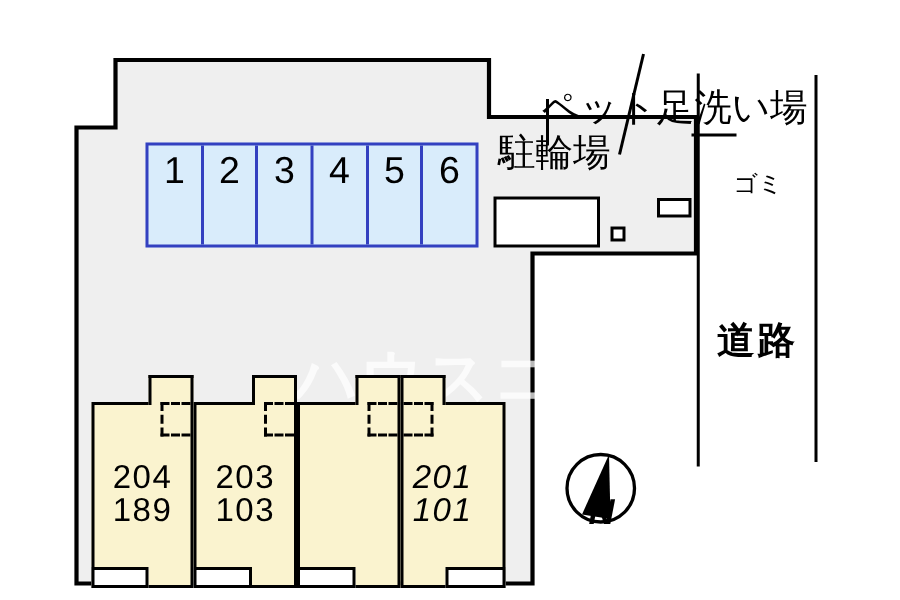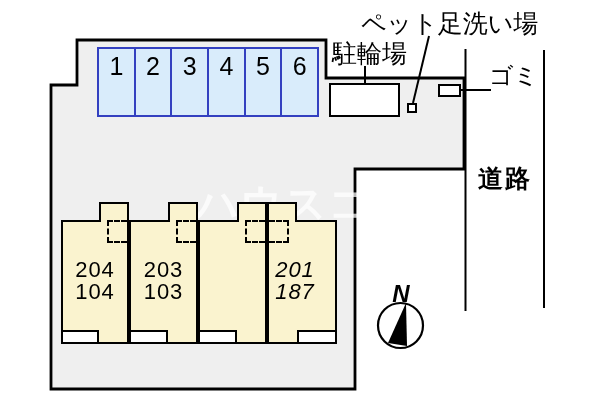--- a/index.html
+++ b/index.html
@@ -1,21 +1,21 @@
 <!DOCTYPE html>
 <html><head>
 <meta charset="utf-8">
 <style>
   html,body{margin:0;padding:0;background:#ffffff;}
   .stage{
     position:relative;width:600px;height:400px;background:#ffffff;overflow:hidden;
     font-family:"Liberation Sans","DejaVu Sans",sans-serif;color:#000;
   }
   .stage svg{position:absolute;left:0;top:0;z-index:1;}
-  .abs{position:absolute;box-sizing:border-box;}
+  .abs{position:absolute;box-sizing:border-box;margin-top:48px;}
 
   
   .watermark{
     left:196px;top:176px;z-index:2;font-size:42px;font-weight:bold;
     color:rgba(255,255,255,0.72);letter-spacing:1px;white-space:nowrap;
   }
 
   
   .parking{
     left:97px;top:47px;width:222px;height:70px;z-index:3;
@@ -50,21 +50,21 @@
   .u203-dash{left:176px;width:20px;}  .u203-porch{left:129px;width:39px;} .u203-num{left:129px;width:69px;}
   .u202-main{left:198px;width:69px;}  .u202-bump{left:237px;width:30px;}
   .u202-dash{left:245px;width:20px;}  .u202-porch{left:198px;width:39px;} .u202-num{left:198px;width:69px;}
   .u201-main{left:267px;width:70px;}  .u201-bump{left:267px;width:30px;}
   .u201-dash{left:269px;width:20px;}  .u201-porch{left:297px;width:40px;} .u201-num{left:260px;width:70px;font-style:italic;}
 
   
   .lbl{z-index:7;white-space:nowrap;}
   .lbl-petwash{left:361px;top:7px;font-size:25px;}
   .lbl-bicycle{left:332px;top:37px;font-size:25px;}
-  .lbl-garbage{left:489px;top:63px;font-size:24px;line-height:26px;}
+  .lbl-garbage{left:489px;top:63px;font-size:16px;line-height:26px;}
   .lbl-road{left:478px;top:162px;font-size:25px;letter-spacing:2px;font-weight:bold;}
   .lbl-north{left:389px;top:280px;width:24px;font-size:24px;font-weight:bold;font-style:italic;text-align:center;}
 </style>
 </head>
 <body>
 
 <div class="stage">
 
   <svg width="600" height="400" viewBox="0 0 600 400">
 
@@ -97,21 +97,21 @@
   <div class="abs marker bicycle-rect"></div>
   <div class="abs marker petwash-square"></div>
   <div class="abs marker garbage-rect"></div>
 
   <div class="abs unit-main u204-main"></div>
   <div class="abs unit-bump u204-bump"></div>
   <div class="abs unit-dash u204-dash dash-right-open"></div>
   <div class="abs unit-porch u204-porch"></div>
   <div class="abs unit-num u204-num">
     <div>204</div>
-    <div>104</div>
+    <div>189</div>
   </div>
 
   <div class="abs unit-main u203-main"></div>
   <div class="abs unit-bump u203-bump"></div>
   <div class="abs unit-dash u203-dash dash-right-open"></div>
   <div class="abs unit-porch u203-porch"></div>
   <div class="abs unit-num u203-num">
     <div>203</div>
     <div>103</div>
   </div>
@@ -120,21 +120,21 @@
   <div class="abs unit-bump u202-bump"></div>
   <div class="abs unit-dash u202-dash dash-right-open"></div>
   <div class="abs unit-porch u202-porch"></div>
 
   <div class="abs unit-main u201-main"></div>
   <div class="abs unit-bump u201-bump"></div>
   <div class="abs unit-dash u201-dash dash-left-open"></div>
   <div class="abs unit-porch u201-porch"></div>
   <div class="abs unit-num u201-num">
     <div>201</div>
-    <div>187</div>
+    <div>101</div>
   </div>
 
   <div class="abs lbl lbl-petwash">ペット足洗い場</div>
   <div class="abs lbl lbl-bicycle">駐輪場</div>
   <div class="abs lbl lbl-garbage">
     <div>ゴミ</div>
   </div>
   <div class="abs lbl lbl-road">道路</div>
   <div class="abs lbl lbl-north">N</div>
 

